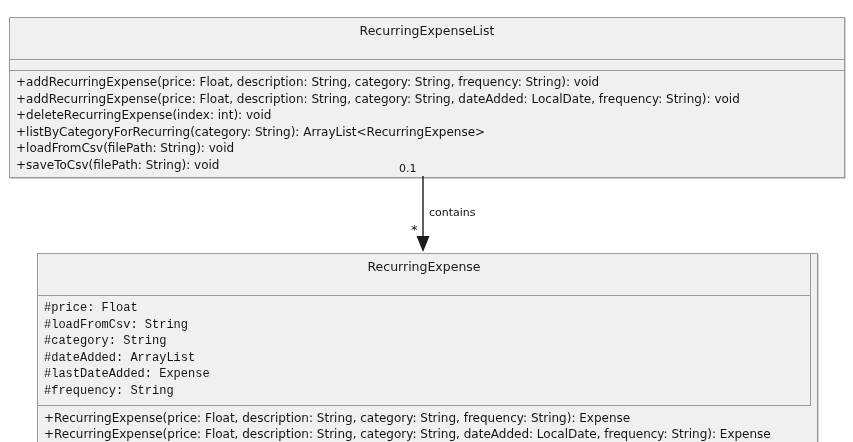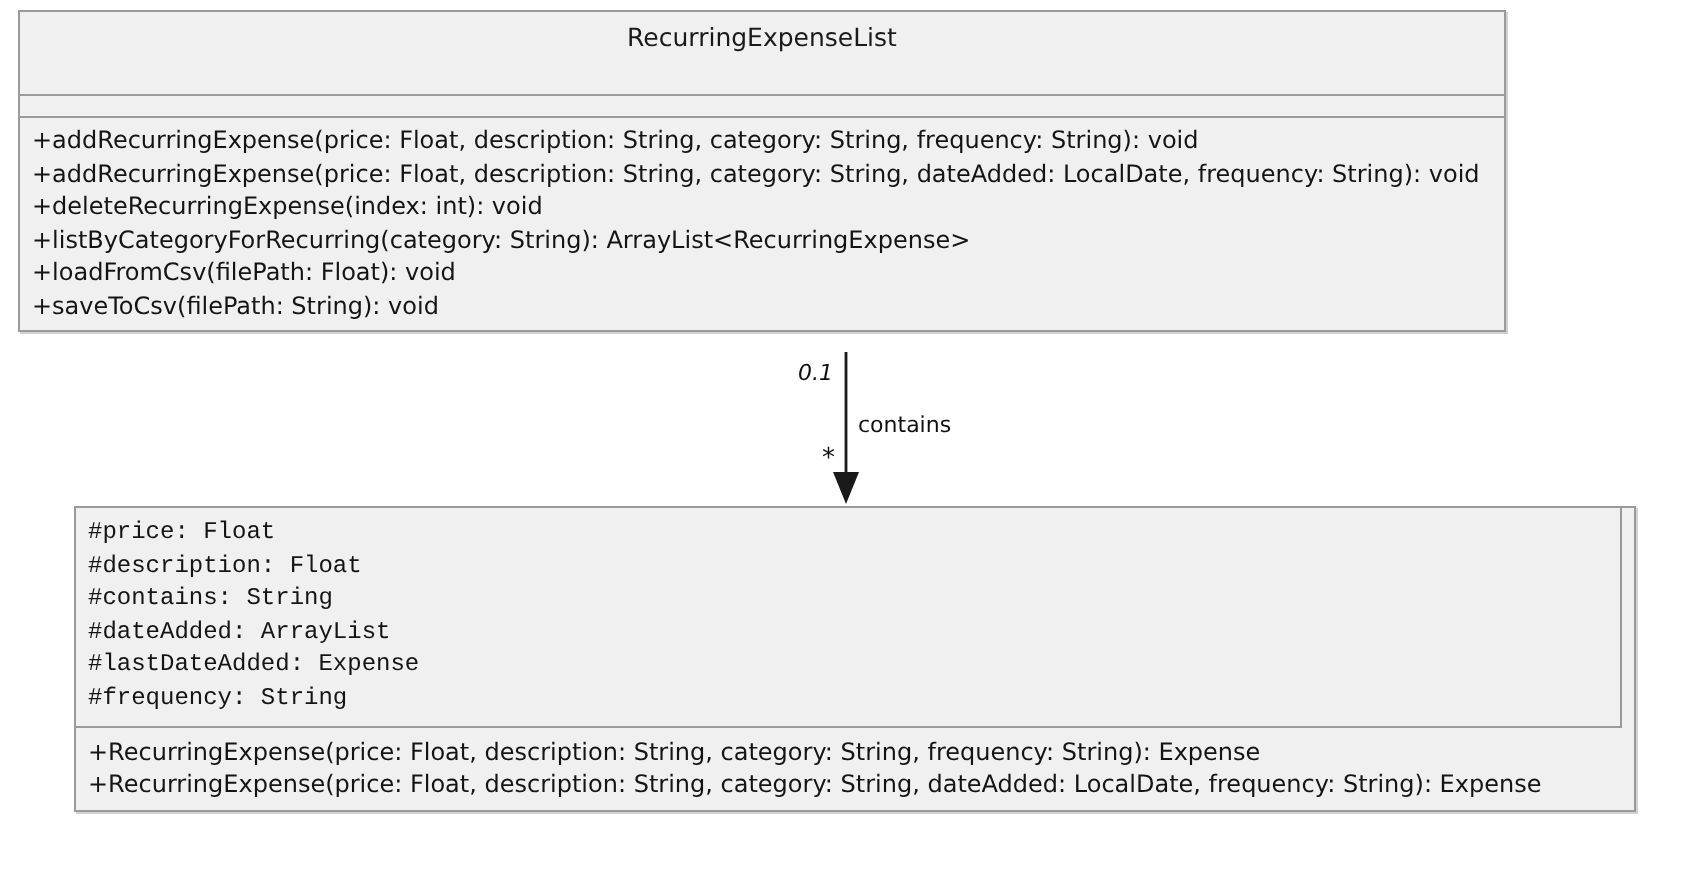--- a/index.html
+++ b/index.html
@@ -48,22 +48,22 @@
     font-size: 12px;
     line-height: 16.6px;
     color: #141414;
     white-space: nowrap;
     padding: 0 5px 0 6px;
   }
 
   
   #class-list {
     left: 9px;
-    top: 5px;
-    width: 744px;
+    top: 17px;
+    width: 836px;
   }
   #class-list .class-header { height: 28px; padding-top: 6px; }
 
   
   #class-expense {
     left: 37px;
     top: 253px;
     width: 781px;
   }
   #class-expense .class-header { height: 28px; padding-top: 6px; }
@@ -86,54 +86,55 @@
     pointer-events: none;
   }
 
   .edge-label {
     position: absolute;
     font-size: 11px;
     color: #101010;
     white-space: nowrap;
     line-height: 12px;
   }
-  #label-source-mult { left: 399px; top: 181px; font-style: italic; }
+  #label-source-mult { left: 399px; top: 163px; }
   #label-name        { left: 429px; top: 207px; text-align: right; }
   #label-target-mult { left: 411px; top: 224px; font-size: 13px; }
 </style>
 </head>
 <body>
 
 <div class="uml-class" id="class-list">
   <div class="class-header">RecurringExpenseList</div>
   <div class="compartment empty"></div>
   <div class="compartment">
     <div class="member">+addRecurringExpense(price: Float, description: String, category: String, frequency: String): void</div>
     <div class="member">+addRecurringExpense(price: Float, description: String, category: String, dateAdded: LocalDate, frequency: String): void</div>
     <div class="member">+deleteRecurringExpense(index: int): void</div>
     <div class="member">+listByCategoryForRecurring(category: String): ArrayList&lt;RecurringExpense&gt;</div>
-    <div class="member">+loadFromCsv(filePath: Float): void</div>
+    <div class="member">+loadFromCsv(filePath: String): void</div>
     <div class="member">+saveToCsv(filePath: String): void</div>
   </div>
 </div>
 
 <svg class="connector" viewBox="0 0 853 442">
   <line x1="423" y1="176" x2="423" y2="243" stroke="#1a1a1a" stroke-width="1.4"></line>
   <polygon points="423,252 416.5,236 429.5,236" fill="#1a1a1a"></polygon>
 </svg>
 
 <div class="edge-label" id="label-source-mult">0.1</div>
 <div class="edge-label" id="label-name">contains</div>
 <div class="edge-label" id="label-target-mult">*</div>
 
 <div class="uml-class" id="class-expense">
+  <div class="class-header narrow">RecurringExpense</div>
   <div class="compartment attrs narrow">
     <div class="member">#price: Float</div>
-    <div class="member">#description: Float</div>
-    <div class="member">#contains: String</div>
+    <div class="member">#loadFromCsv: String</div>
+    <div class="member">#category: String</div>
     <div class="member">#dateAdded: ArrayList</div>
     <div class="member">#lastDateAdded: Expense</div>
     <div class="member">#frequency: String</div>
   </div>
   <div class="compartment ops">
     <div class="member">+RecurringExpense(price: Float, description: String, category: String, frequency: String): Expense</div>
     <div class="member">+RecurringExpense(price: Float, description: String, category: String, dateAdded: LocalDate, frequency: String): Expense</div>
   </div>
 </div>
 

